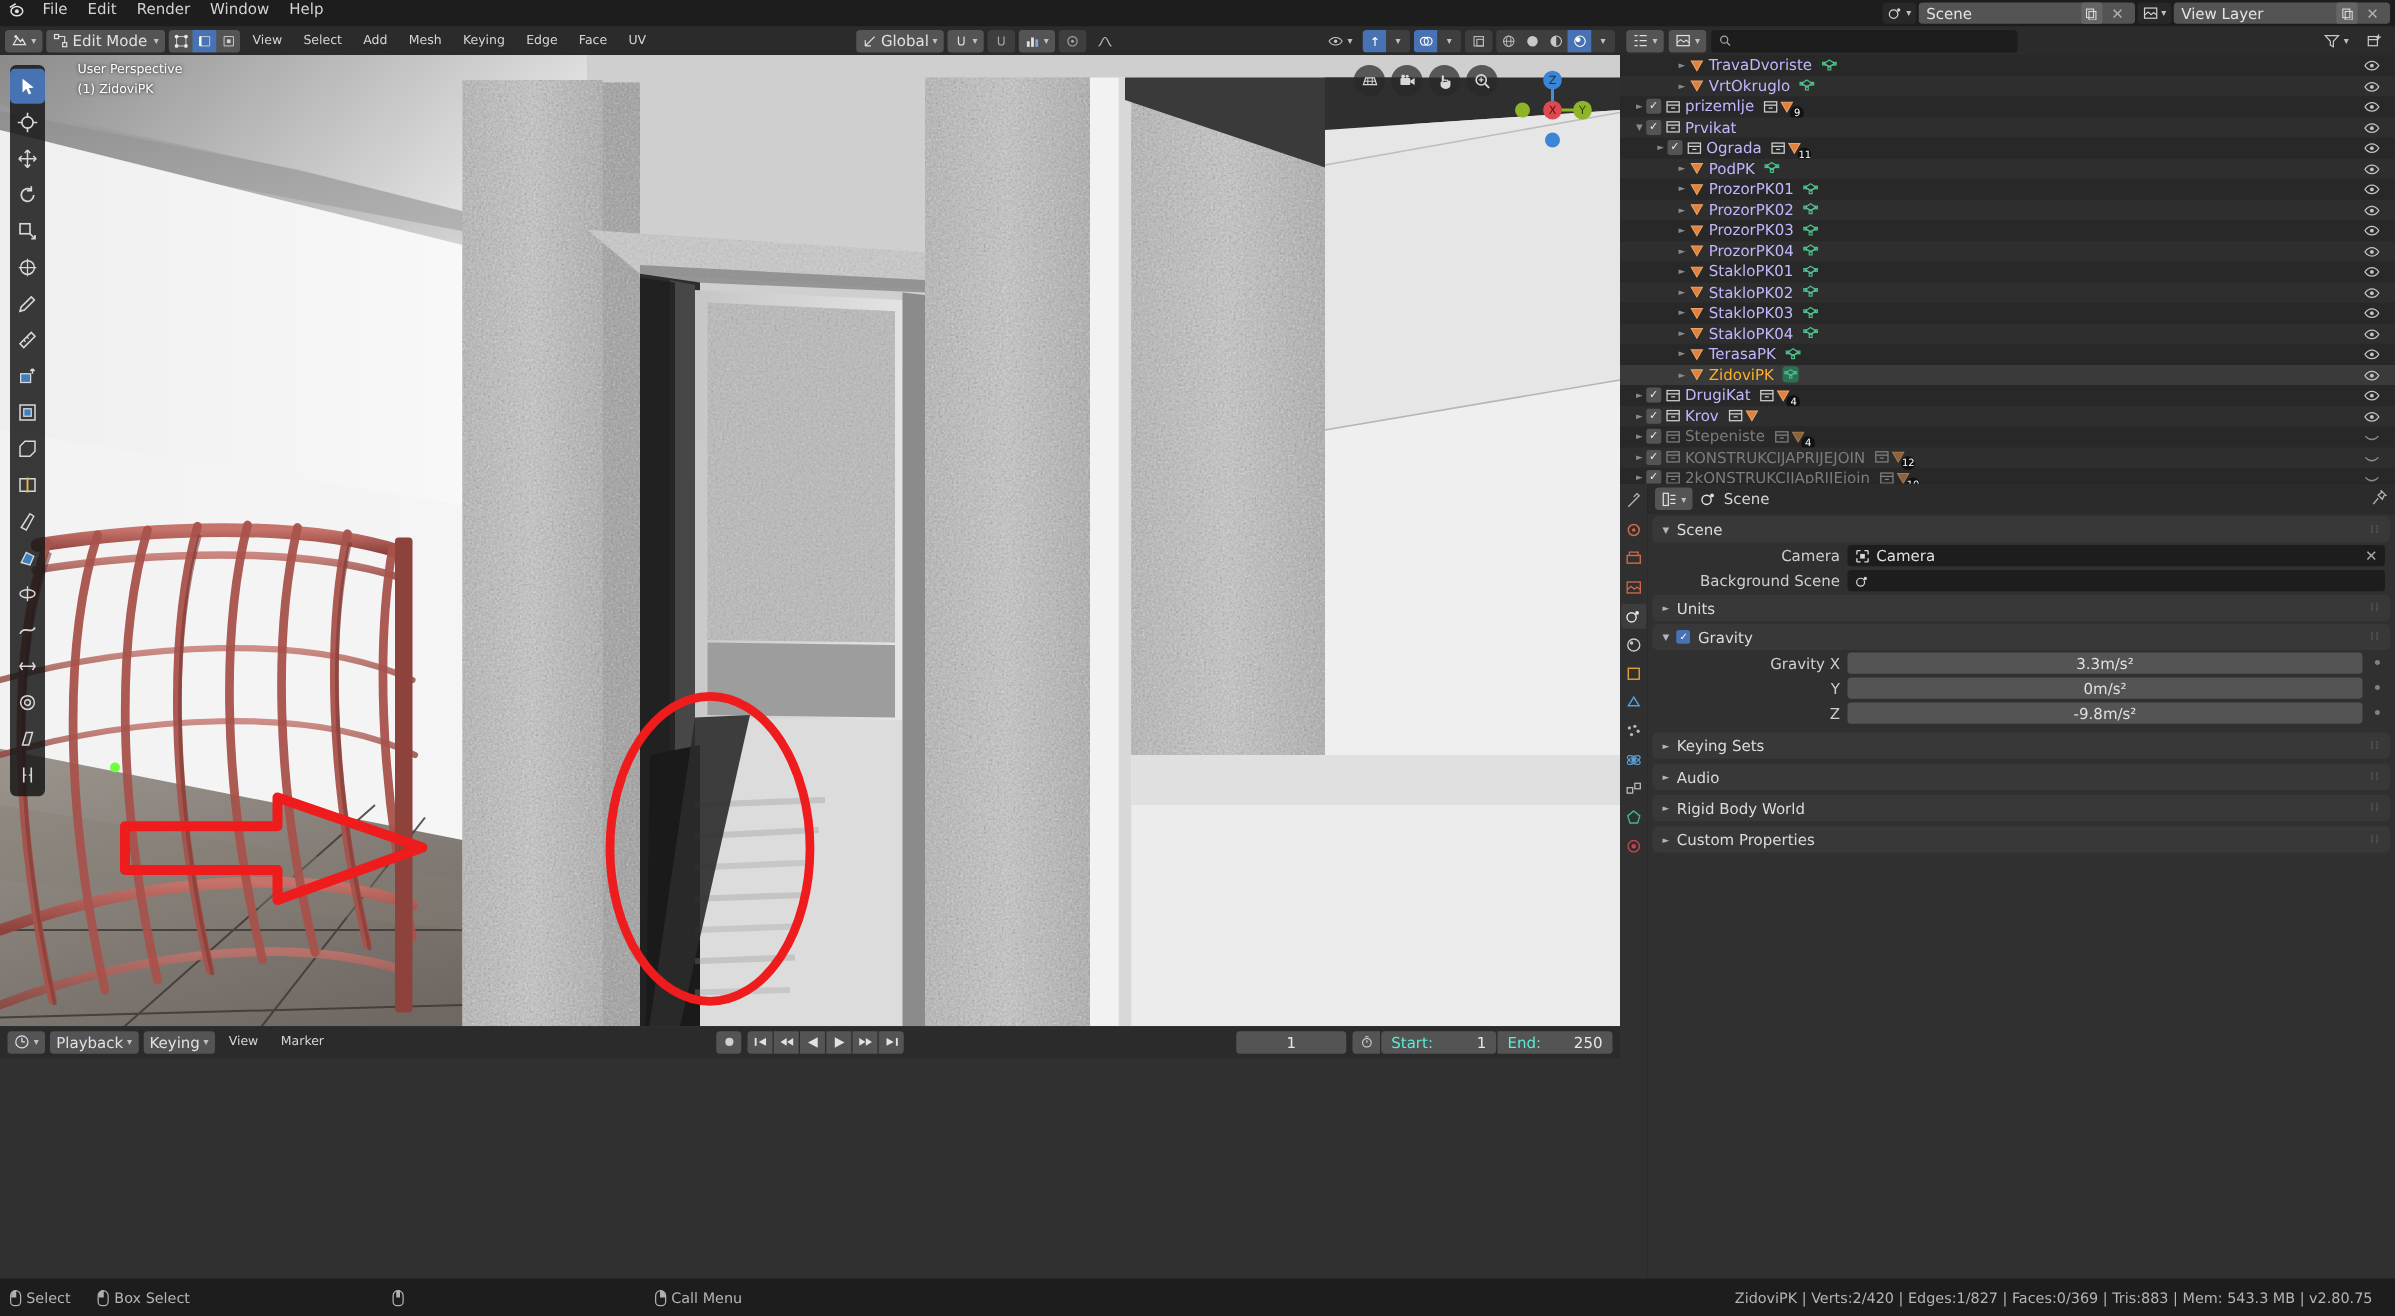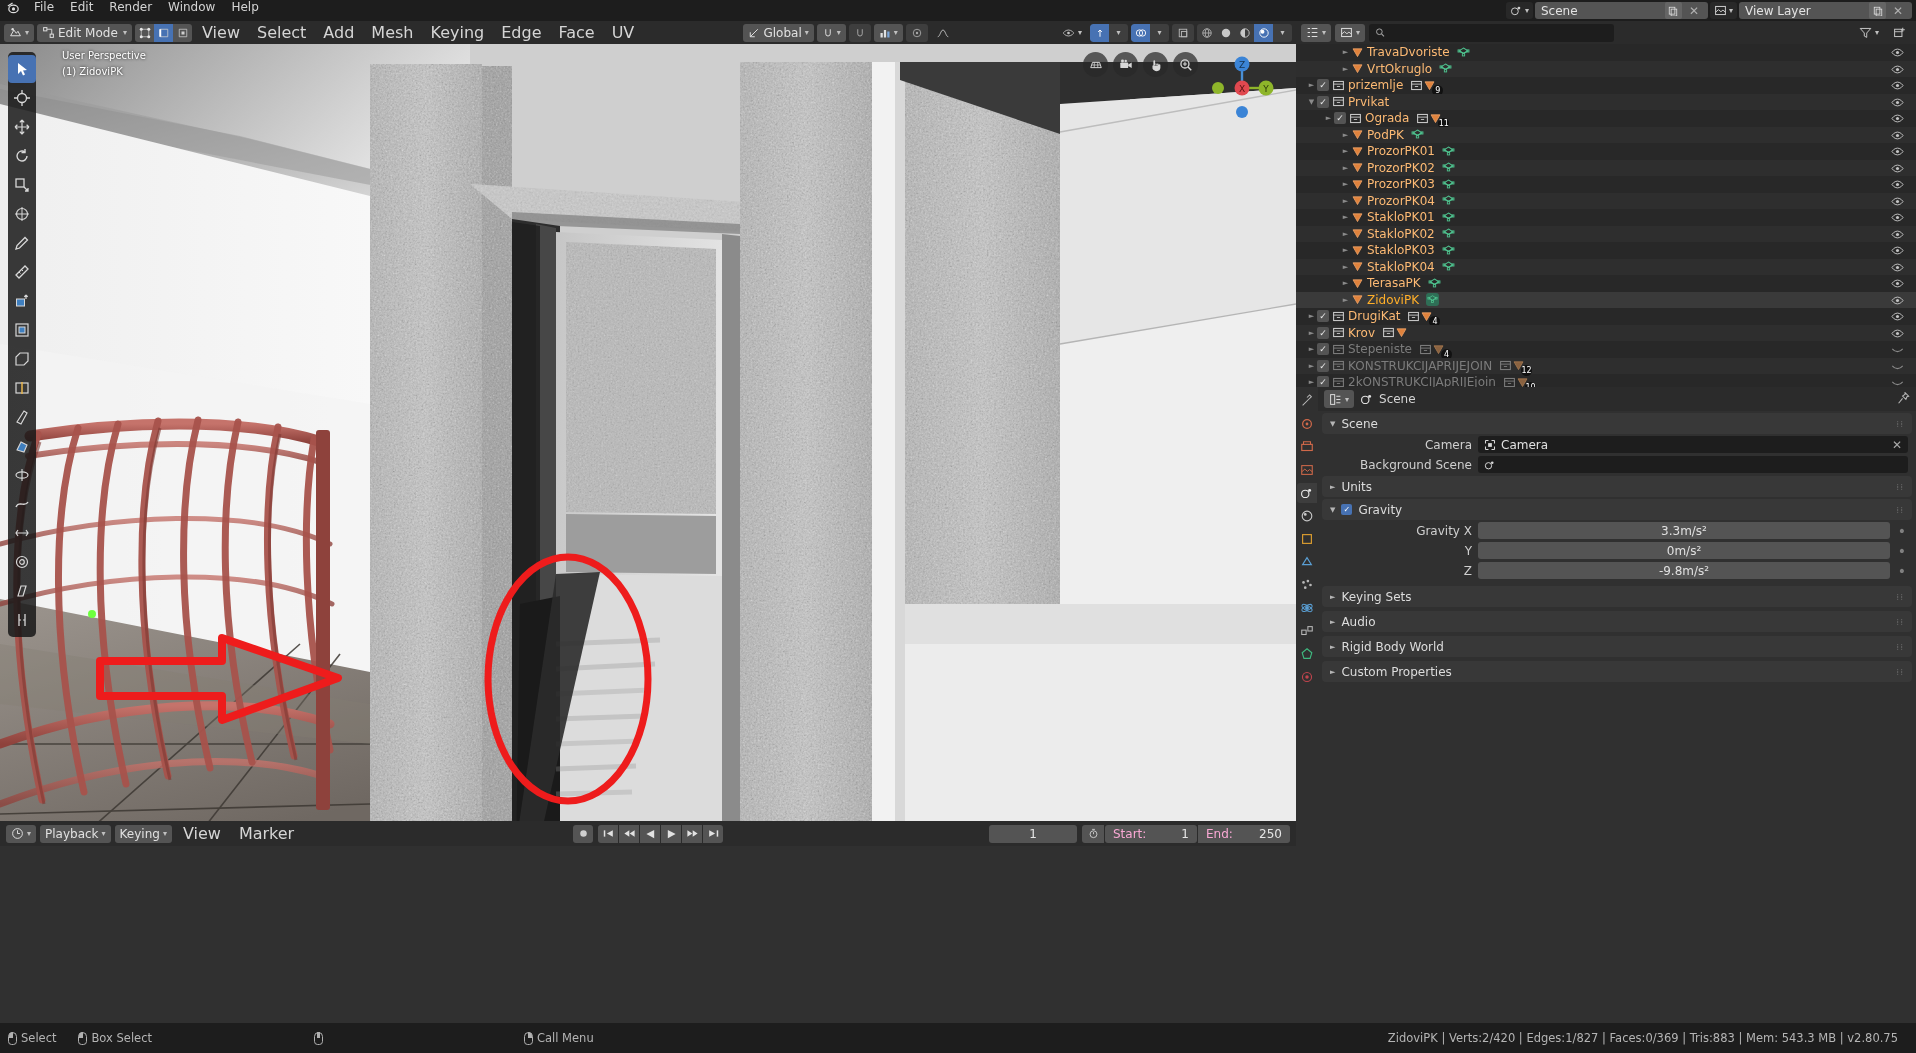--- a/index.html
+++ b/index.html
@@ -24,21 +24,21 @@
   .idfield .nm { min-width:120px; }
   .idbtn { width:17px; height:17px; display:flex; align-items:center; justify-content:center;
     background:#656565; border-radius:2px; }
   .idx { width:16px; height:17px; display:flex; align-items:center; justify-content:center; color:#b0b0b0; }
 
   
   #vp-header { position:absolute; left:0; top:21px; width:1296px; height:23px; background:#2b2b2b;
     display:flex; align-items:center; gap:3px; padding:0 4px; z-index:5; }
   .hdr-btn { height:18px; border-radius:3px; background:#545454; display:flex; align-items:center;
     padding:0 5px; gap:3px; font-size:12px; color:#e0e0e0; }
-  .hdr-txt { height:18px; line-height:18px; padding:0 7px; font-size:16px; color:#d5d5d5; border-radius:3px; }
+  .hdr-txt { height:18px; line-height:18px; padding:0 7px; font-size:10px; color:#d5d5d5; border-radius:3px; }
   .seg { display:flex; background:#545454; border-radius:3px; overflow:hidden; height:18px; }
   .seg > div { width:19px; height:18px; display:flex; align-items:center; justify-content:center; }
   .seg > div.on { background:#4772b3; }
   .caret { font-size:8px; color:#c0c0c0; }
 
   
   #viewport { position:absolute; left:0; top:44px; width:1296px; height:777px; overflow:hidden; background:#9a9a9a; }
   #vp-canvas { position:absolute; inset:0; }
   .vp-label { position:absolute; color:#ffffff; font-size:10px; text-shadow:0 0 3px rgba(0,0,0,.9); }
 
@@ -61,38 +61,38 @@
   #timeline-body { position:absolute; left:0; top:846px; width:1296px; height:177px; background:#303030; }
   .tl-center { position:absolute; left:50%; transform:translateX(-50%); display:flex; gap:1px; align-items:center; }
   .tl-btn { width:20px; height:18px; background:#545454; display:flex; align-items:center;
     justify-content:center; color:#dcdcdc; font-size:9px; }
   .tl-rec { width:20px; height:18px; background:#545454; border-radius:3px; display:flex;
     align-items:center; justify-content:center; margin-right:4px; }
   #frame-block { position:absolute; right:6px; display:flex; gap:1px; align-items:center; }
   .numfield { height:18px; background:#545454; border-radius:3px; display:flex; align-items:center;
     justify-content:center; font-size:12px; color:#e6e6e6; padding:0 8px; }
   .numfield.lbl { justify-content:space-between; gap:10px; }
-  .numfield .k { color:#f9a8d4; }
+  .numfield .k { color:#5eead4; }
 
   
   #outliner-hdr { position:absolute; left:1296px; top:21px; width:620px; height:23px; background:#2b2b2b;
     display:flex; align-items:center; gap:4px; padding:0 5px; }
   .search-box { flex:1; height:18px; background:#1d1d1d; border-radius:3px; display:flex;
     align-items:center; padding:0 6px; gap:5px; max-width:250px; }
   .search-box input { background:transparent; border:0; outline:0; color:#c5c5c5; font-size:12px;
     font-family:"DejaVu Sans",sans-serif; width:100%; }
   #outliner { position:absolute; left:1296px; top:44px; width:620px; height:343px; background:#282828;
     overflow:hidden; }
   .orow { height:16.5px; display:flex; align-items:center; position:relative; font-size:12px; padding-left:4px; }
   .orow.alt { background:#2e2e2e; }
   .orow.sel { background:#3a3a3a; }
   .otri { width:11px; text-align:center; font-size:7px; color:#8a8a8a; flex:0 0 11px; }
   .ocheck { width:12px; height:12px; background:#545454; border-radius:2px; display:flex;
     align-items:center; justify-content:center; font-size:9px; color:#e8e8e8; margin-right:3px; flex:0 0 12px; }
-  .oname { color:#fdba74; margin-left:3px; white-space:nowrap; }
+  .oname { color:#c4b5fd; margin-left:3px; white-space:nowrap; }
   .oname.active { color:#ffaf29; }
   .oname.dim { color:#7c7c7c; }
   .obadge { position:relative; display:inline-flex; align-items:center; margin-left:7px; }
   .cnt { position:absolute; right:-7px; bottom:-4px; background:#111; color:#fff; font-size:8px;
     border-radius:50%; width:11px; height:11px; display:flex; align-items:center; justify-content:center; }
   .oeye { position:absolute; right:12px; top:2px; }
 
   
   #prop-tabs { position:absolute; left:1296px; top:387px; width:22px; height:636px; background:#303030;
     display:flex; flex-direction:column; align-items:center; padding-top:4px; gap:3px; }

